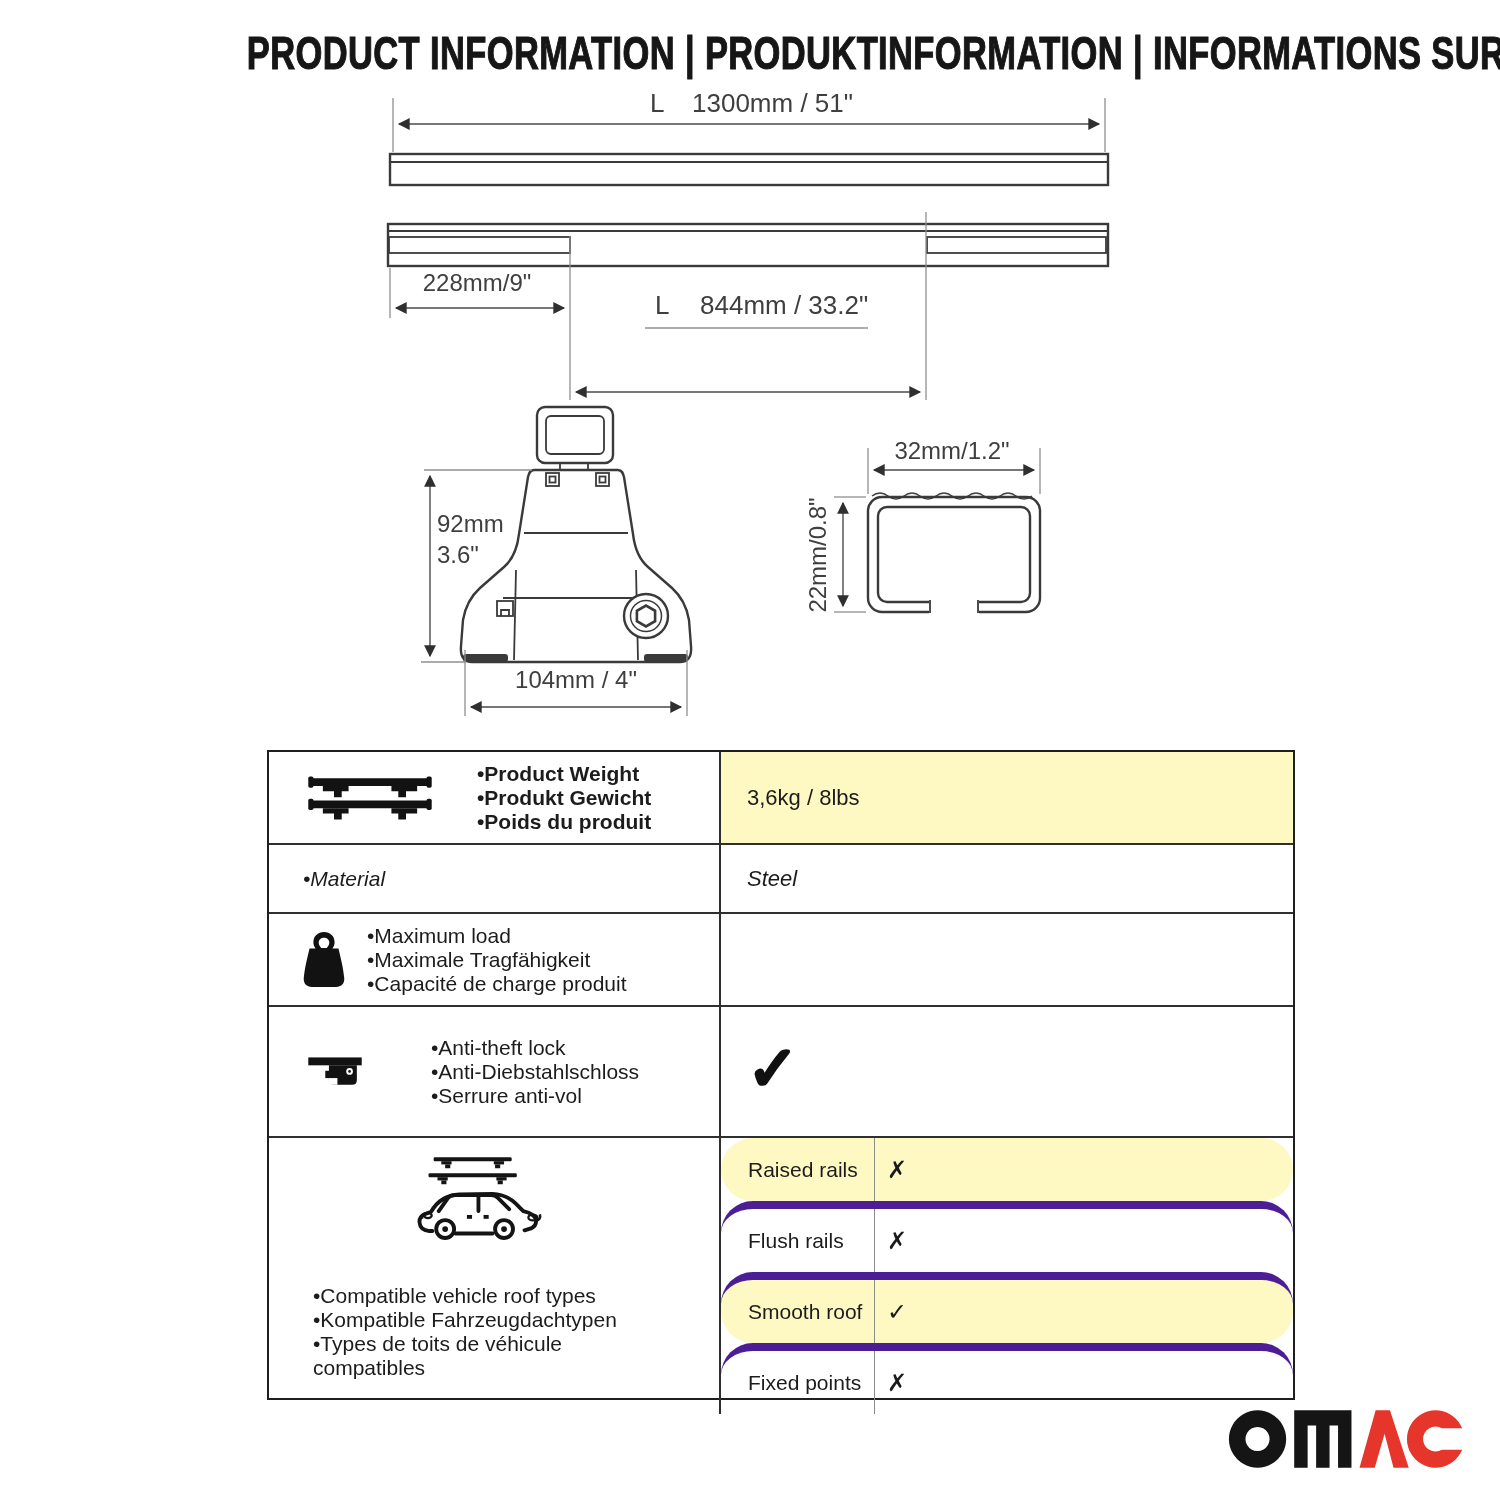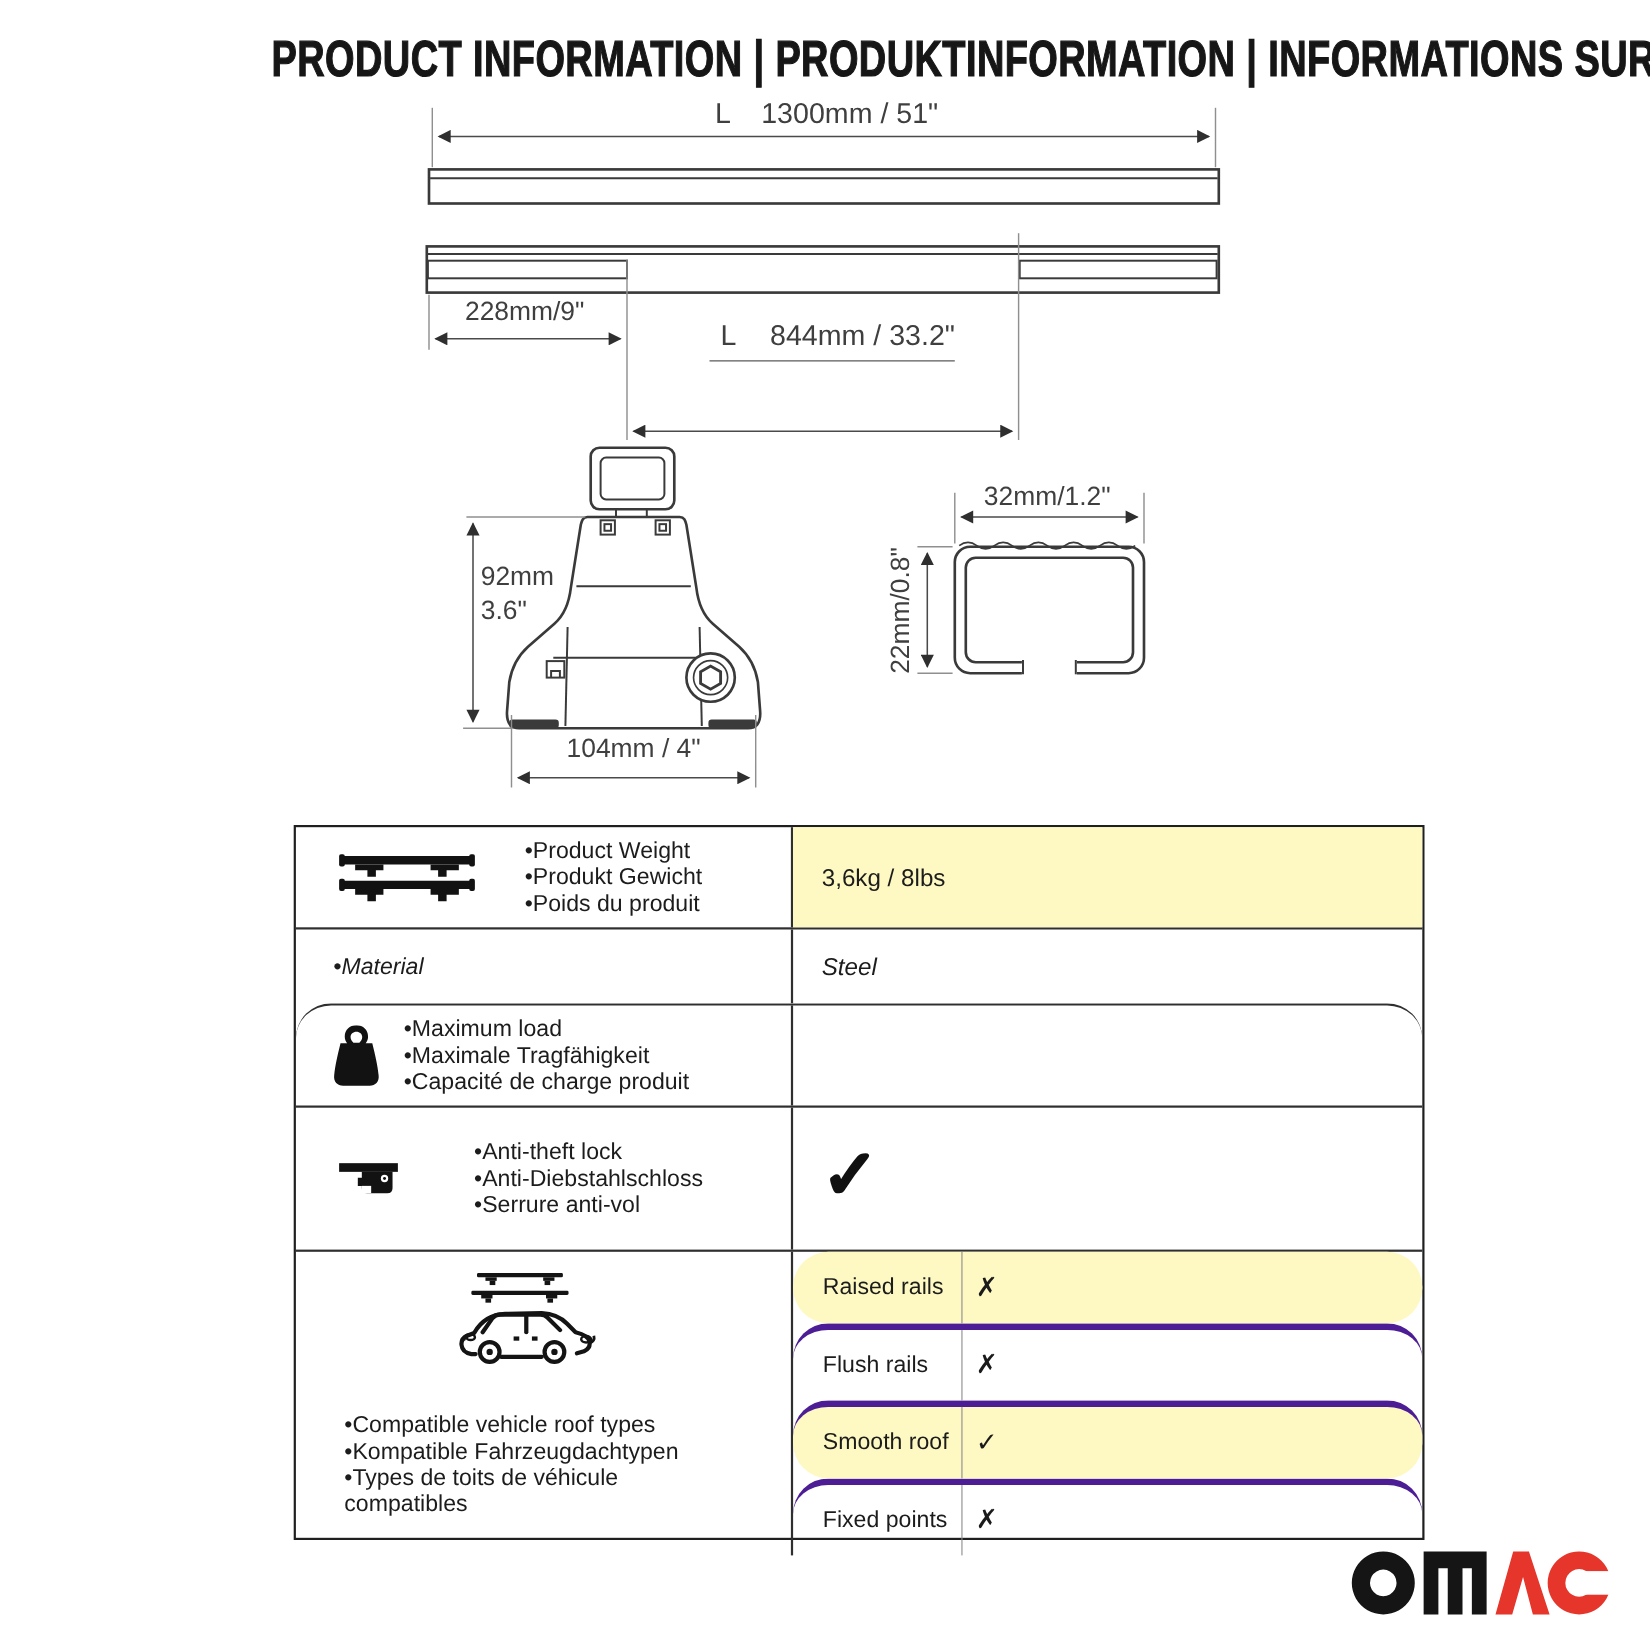--- a/index.html
+++ b/index.html
@@ -25,39 +25,39 @@
   .trow{display:flex;box-sizing:border-box;}
   .trow + .trow{border-top:2px solid #2f2f2f;}
   .cell-label{width:452px;box-sizing:border-box;border-right:2px solid #2f2f2f;
               display:flex;align-items:center;}
   .cell-value{flex:1;display:flex;align-items:center;padding-left:26px;
               font-size:22px;color:#1c1c1c;box-sizing:border-box;}
   .gray{background:#fef9c3;}
   .labels{font-size:21px;line-height:24px;color:#1c1c1c;}
   .r1{height:91px;}
   .r2{height:69px;font-style:italic;}
-  .r3{height:93px;border-radius:32px;}
+  .r3{height:93px;}
   .r4{height:131px;}
   .r5{height:278px;}
-  .r1 .cell-label{padding-left:30px;}
+  .r1 .cell-label{padding-left:30px;font-weight:bold;}
   .r2 .cell-label{padding-left:34px;}
   .r3 .cell-label{padding-left:29px;}
   .r4 .cell-label{padding-left:38px;}
   .icon-bars{margin-right:36px;flex:0 0 auto;}
   .icon-weight{margin-right:17px;flex:0 0 auto;}
   .icon-lock{margin-right:68px;flex:0 0 auto;}
   .r5 .cell-label{flex-direction:column;align-items:flex-start;justify-content:flex-start;gap:36px;}
   .icon-car{margin:18px 0 8px 148px;}
   .r5 .labels{padding-left:44px;}
   .bigcheck{font-size:62px;font-weight:700;color:#111;line-height:1;
             -webkit-text-stroke:1.5px #111;margin-top:-6px;}
   
   .subtable{flex:1;display:flex;flex-direction:column;padding:0;}
   .subrow{flex:1;display:flex;align-items:center;box-sizing:border-box;border-radius:32px;}
-  .subrow + .subrow{border-top:6px solid #4c1d95;}
+  .subrow + .subrow{border-top:8px solid #4c1d95;}
   .subcell-label{width:154px;box-sizing:border-box;border-right:1px solid #8c8c8c;
                  padding-left:27px;font-size:21px;color:#1c1c1c;
                  align-self:stretch;display:flex;align-items:center;}
   .subcell-mark{flex:1;padding-left:12px;font-size:24px;color:#1a1a1a;}
   
   .logo{position:absolute;left:1228px;top:1408px;width:238px;height:62px;}
   .sr{position:absolute;width:1px;height:1px;overflow:hidden;clip:rect(0 0 0 0);}
 </style>
 </head>
 <body>

